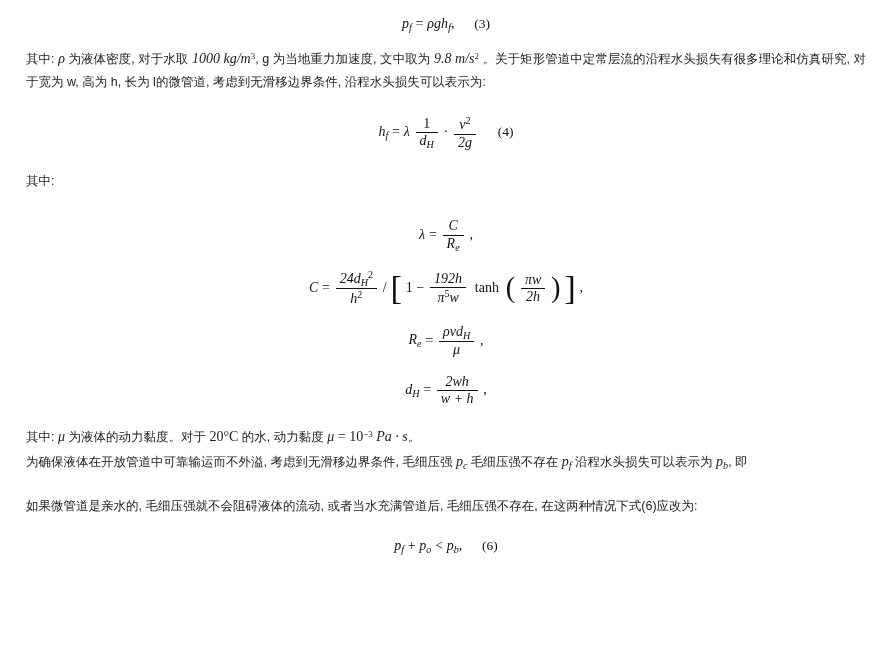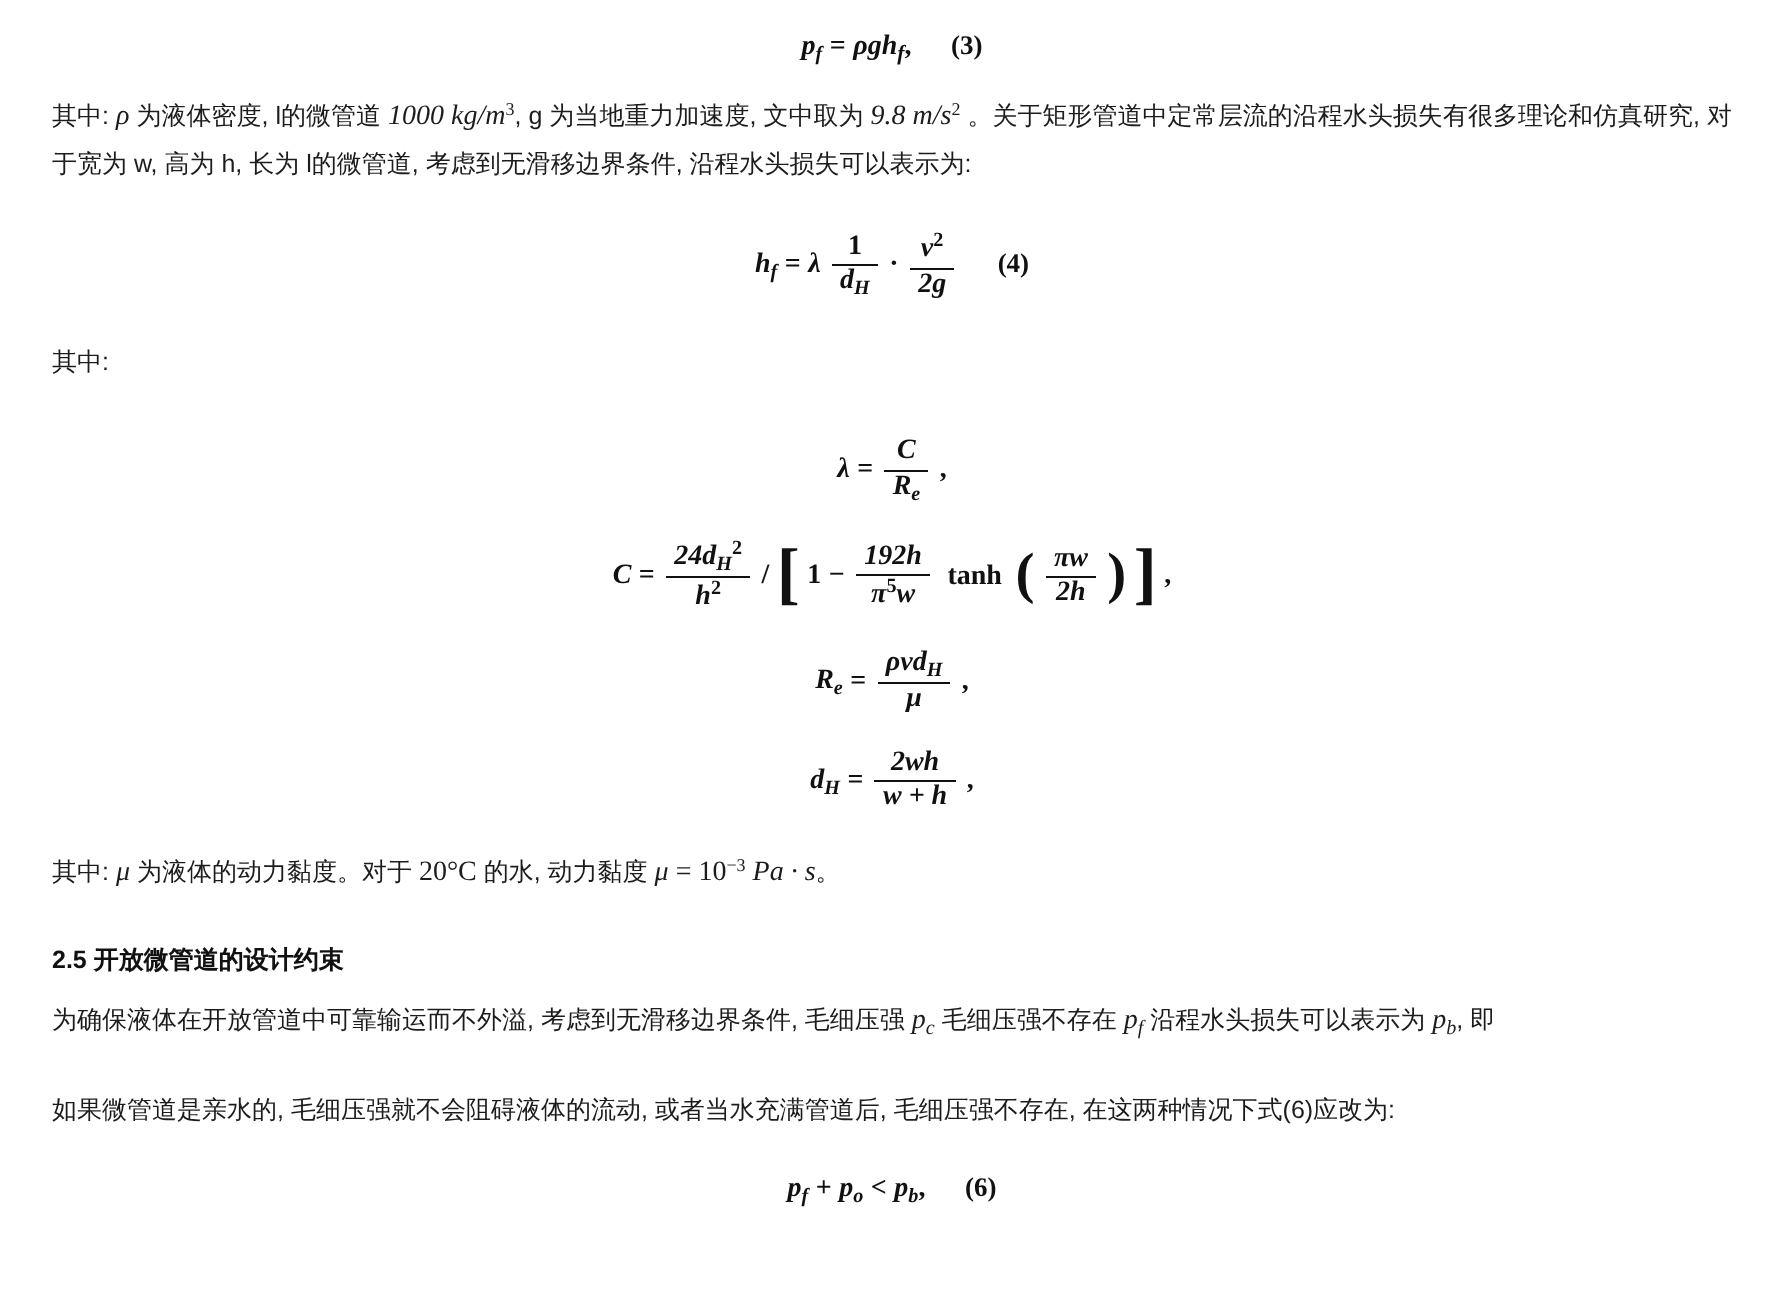--- a/index.html
+++ b/index.html
@@ -33,21 +33,20 @@
     text-align: center;
     margin: 14px 0;
     font-family: "Liberation Serif", serif;
   }
   .eq-line {
     display: inline-block;
     font-size: 15px;
     font-style: italic;
     color: #111;
     white-space: nowrap;
-    font-weight: bold;
   }
   .eq-num {
     font-style: normal;
     font-size: 13.5px;
     padding-left: 16px;
   }
   .sec-head {
     font-family: "Liberation Sans", sans-serif;
     font-size: 12.5px;
     font-weight: bold;
@@ -122,21 +121,21 @@
   <div class="eq-block">
     <span class="eq-line">
       <span class="m"><span>p</span><span class="sub">f</span></span>
       <span class="mr">=</span>
       <span class="m">ρ</span><span class="m">g</span><span class="m">h</span><span class="m sub">f</span><span class="mr">,</span>
       <span class="eq-num">(3)</span>
     </span>
   </div>
 
   <div class="body-text para">
-    <span>其中: </span><span class="m">ρ</span><span> 为液体密度, l的微管道 </span><span class="m">1000 kg/m</span><span class="m sup">3</span><span>, g 为当地重力加速度, 文中取为 </span><span class="m">9.8 m/s</span><span class="m sup">2</span><span> 。关于矩形管道中定常层流的沿程水头损失有很多理论和仿真研究, 对于宽为 w, 高为 h, 长为 l的微管道, 考虑到无滑移边界条件, 沿程水头损失可以表示为:</span>
+    <span>其中: </span><span class="m">ρ</span><span> 为液体密度, 对于水取 </span><span class="m">1000 kg/m</span><span class="m sup">3</span><span>, g 为当地重力加速度, 文中取为 </span><span class="m">9.8 m/s</span><span class="m sup">2</span><span> 。关于矩形管道中定常层流的沿程水头损失有很多理论和仿真研究, 对于宽为 w, 高为 h, 长为 l的微管道, 考虑到无滑移边界条件, 沿程水头损失可以表示为:</span>
   </div>
 
   <div class="eq-block" style="margin-top:22px;">
     <span class="eq-line">
       <span class="m"><span>h</span><span class="sub">f</span></span>
       <span class="mr">=</span>
       <span class="m">λ</span>
       <span class="frac"><span class="num mr">1</span><span class="den m"><span>d</span><span class="sub">H</span></span></span>
       <span class="mr">·</span>
       <span class="frac"><span class="num m"><span>v</span><span class="sup">2</span></span><span class="den m">2g</span></span>
@@ -194,21 +193,20 @@
         <span class="frac"><span class="num m">2wh</span><span class="den m">w + h</span></span>
         <span class="mr">,</span>
       </span>
     </div>
   </div>
 
   <div class="body-text para" style="margin-top:18px;">
     <span>其中: </span><span class="m">μ</span><span> 为液体的动力黏度。对于 </span><span class="mr">20°C</span><span> 的水, 动力黏度 </span><span class="m">μ</span><span class="mr"> = 10</span><span class="mr sup">−3</span><span class="m"> Pa · s</span><span>。</span>
   </div>
 
-  <div class="sec-head">2.5 开放微管道的设计约束</div>
 
   <div class="body-text">
     <span>为确保液体在开放管道中可靠输运而不外溢, 考虑到无滑移边界条件, 毛细压强 </span><span class="m"><span>p</span><span class="sub">c</span></span><span> 毛细压强不存在 </span><span class="m"><span>p</span><span class="sub">f</span></span><span> 沿程水头损失可以表示为 </span><span class="m"><span>p</span><span class="sub">b</span></span><span>, 即</span>
   </div>
 
 
   <div class="body-text" style="margin-top:22px;">
     <span>如果微管道是亲水的, 毛细压强就不会阻碍液体的流动, 或者当水充满管道后, 毛细压强不存在, 在这两种情况下式(6)应改为:</span>
   </div>
 

